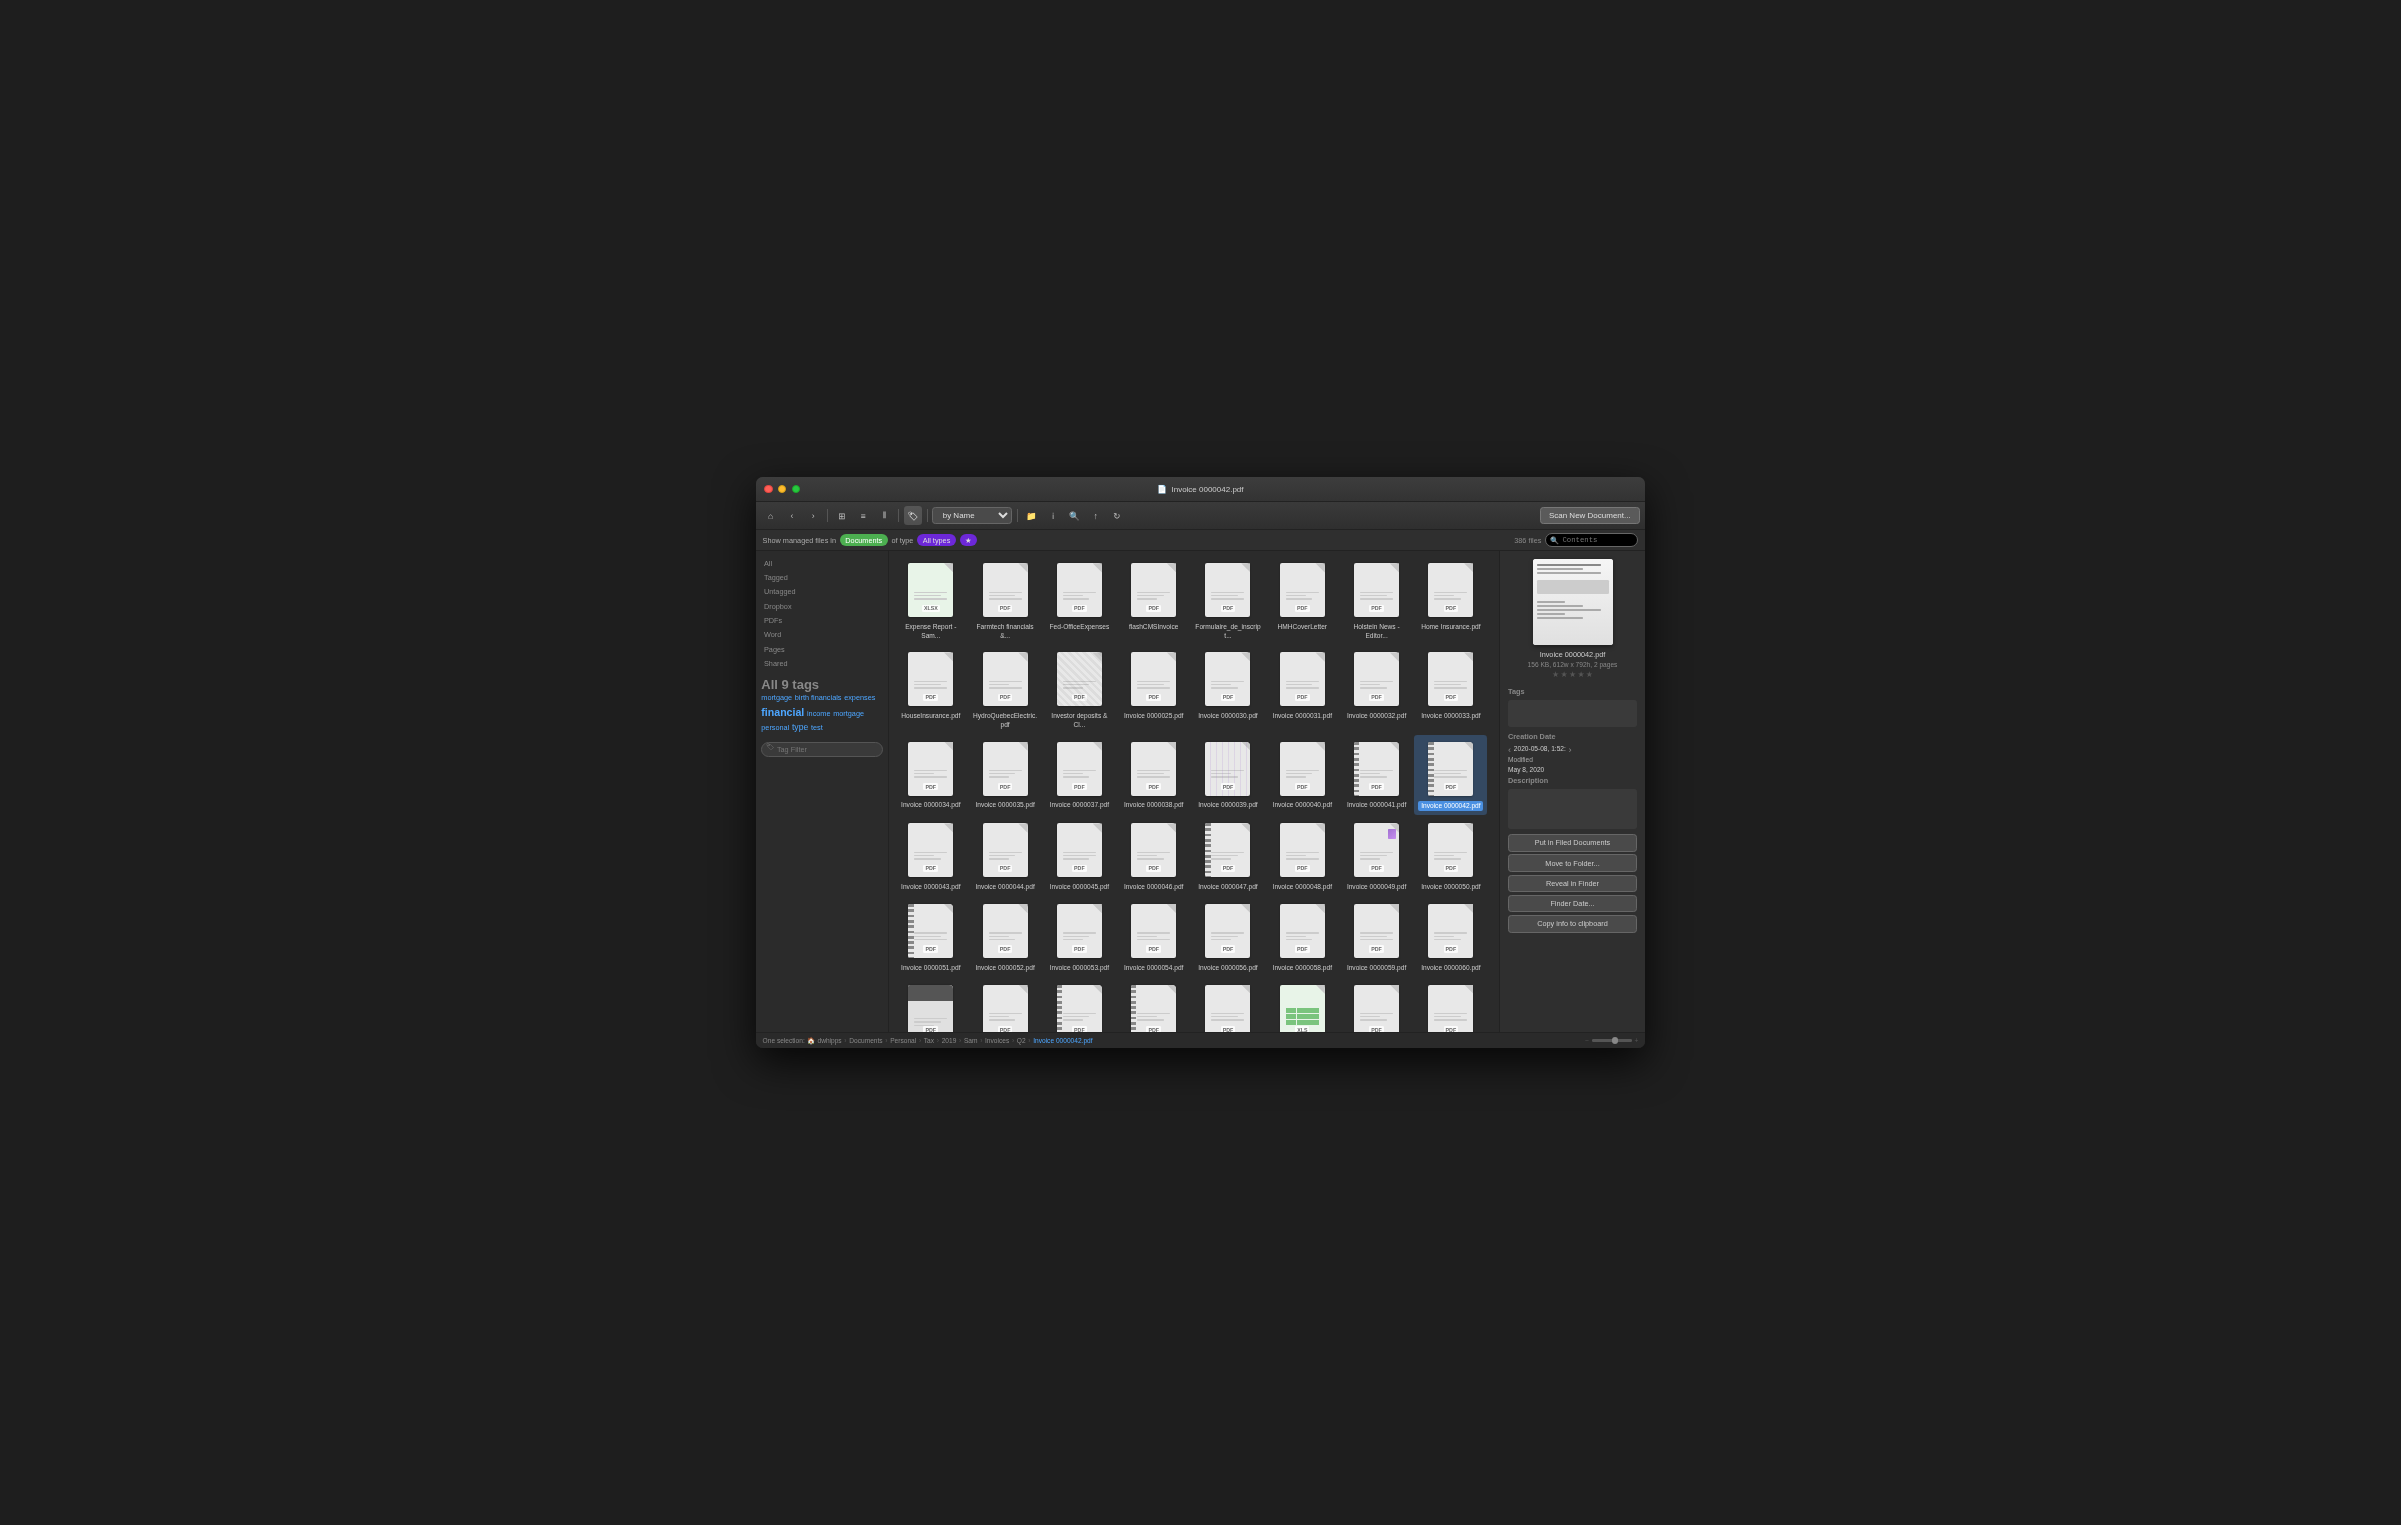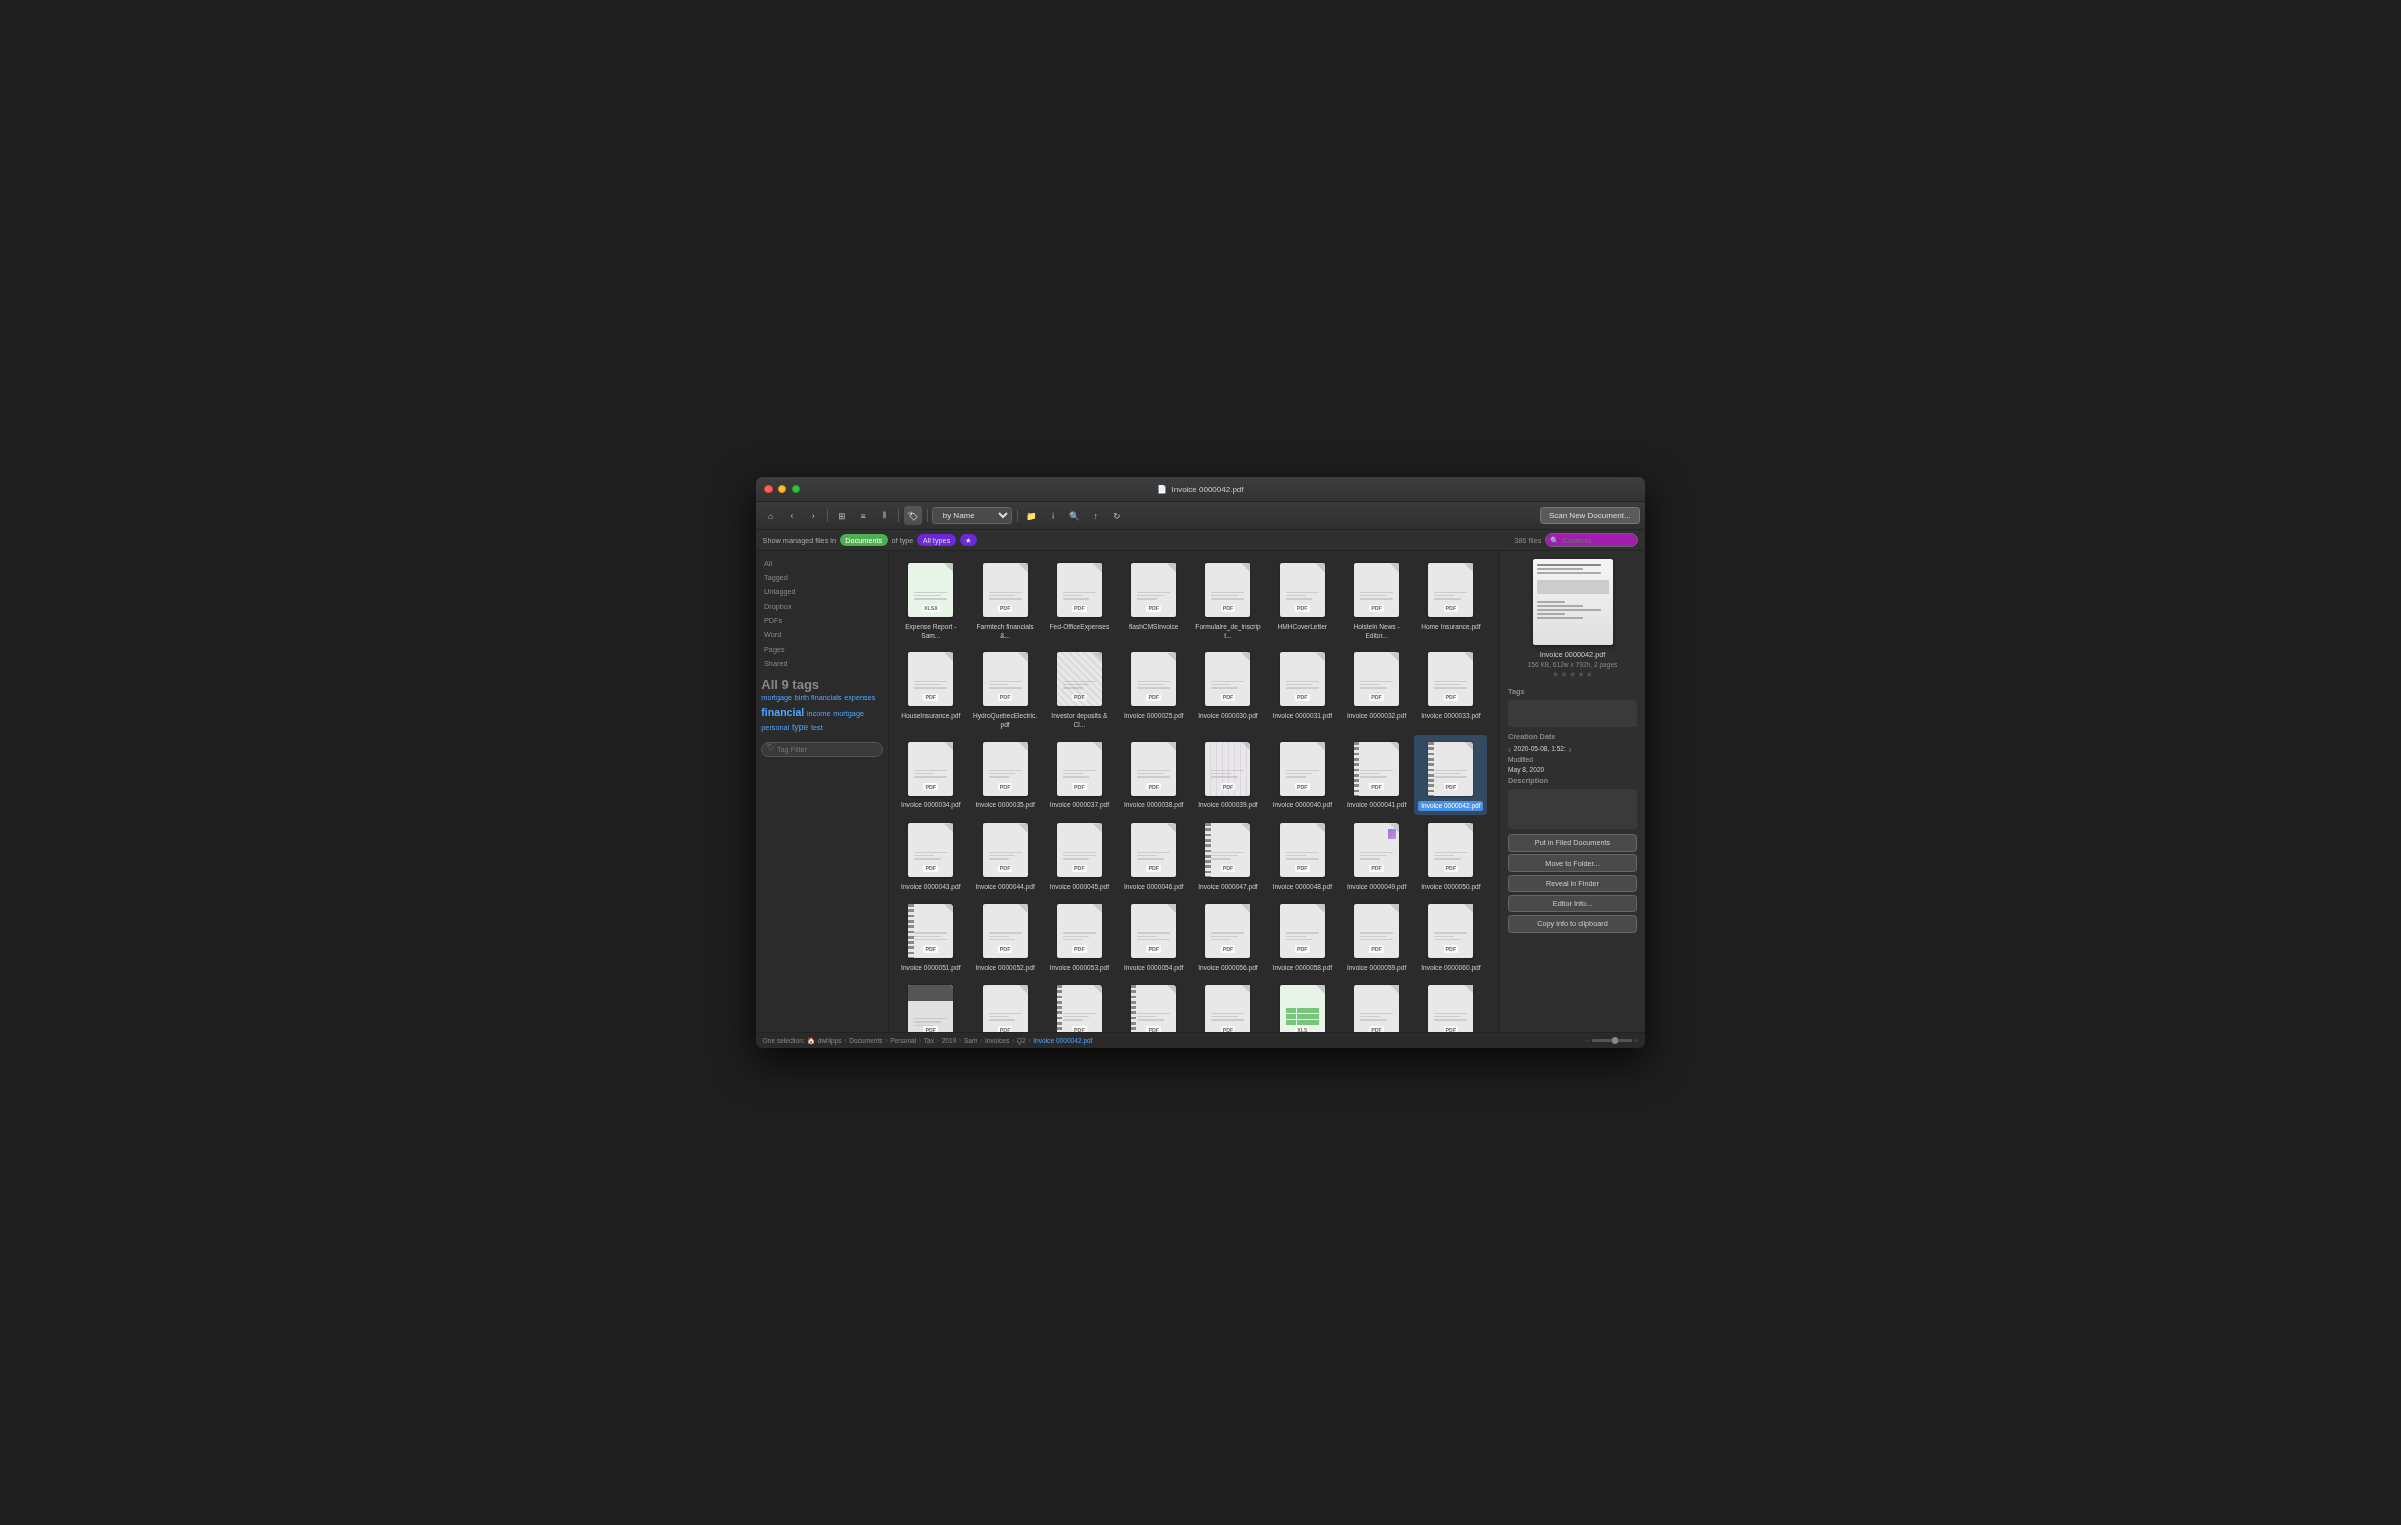--- a/index.html
+++ b/index.html
@@ -131,28 +131,29 @@
     .tag-pill.gray {
       background: #6d28d9;
       color: #ddd;
     }
     .files-count {
       margin-left: auto;
       color: #888;
       font-size: 7.3px;
     }
     .search-box {
-      background: #a21caf;
+      background: #000000;
       border: 0.7px solid #666;
       border-radius: 8px;
       height: 14.6px;
       width: 93px;
       padding: 0 5.3px 0 16px;
       color: #ddd;
       font-size: 7.3px;
+      font-family: Liberation Mono, monospace;
     }
     .search-wrapper {
       position: relative;
       display: flex;
       align-items: center;
     }
     .search-icon-small {
       position: absolute;
       left: 4.6px;
       color: #888;
@@ -1324,21 +1325,21 @@
 
       <div class="inspector-section">
         <div class="inspector-section-title">Description</div>
         <div class="inspector-tag-area" style="min-height:40px;"></div>
       </div>
 
       <div class="inspector-section">
         <button class="action-btn">Put in Filed Documents</button>
         <button class="action-btn">Move to Folder...</button>
         <button class="action-btn">Reveal in Finder</button>
-        <button class="action-btn">Editor Info...</button>
+        <button class="action-btn">Finder Date...</button>
         <button class="action-btn">Copy info to clipboard</button>
       </div>
     </div>
 
   </div>
 
   <div class="statusbar">
     <span class="breadcrumb-item">One selection:</span>
     <span class="breadcrumb-item">🏠 dwhipps</span>
     <span class="breadcrumb-sep">›</span>

